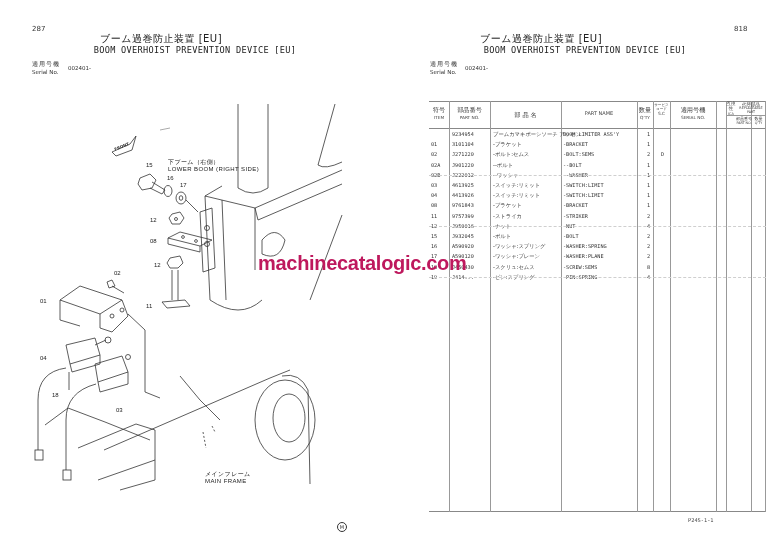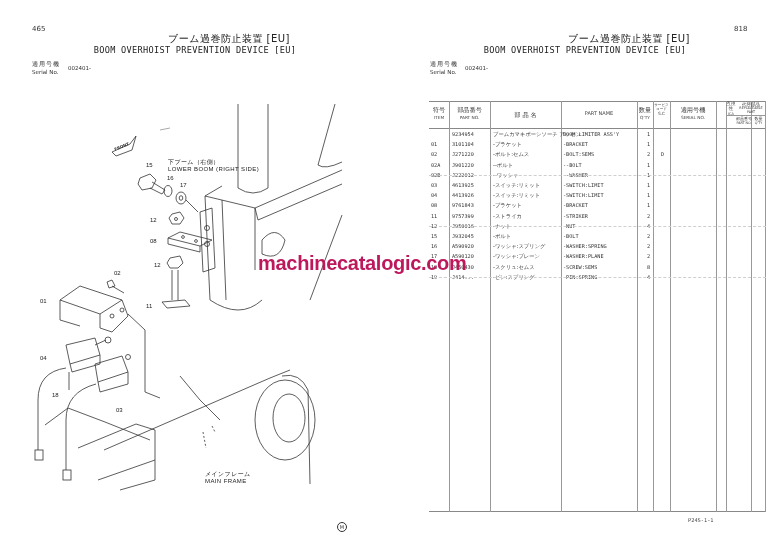--- a/index.html
+++ b/index.html
@@ -1,20 +1,20 @@
 <!DOCTYPE html>
 <html><head>
 <meta charset="utf-8">
 <style>
   html, body { margin: 0; padding: 0; background: #ffffff; }
   body { width: 768px; height: 543px; position: relative; overflow: hidden;
          font-family: "DejaVu Sans", sans-serif; color: #222; }
   .abs { position: absolute; }
   .pageno { font-size: 7px; color: #333; }
-  .title-jp { font-size: 10px; color: #222; text-align: right; letter-spacing: 0.5px; }
+  .title-jp { font-size: 10px; color: #222; text-align: left; letter-spacing: 0.5px; }
   .title-en { font-family: "DejaVu Sans Mono", monospace; font-size: 8.6px; color: #222; text-align: center; letter-spacing: 0.3px; }
   .serial-jp { font-size: 6px; color: #333; letter-spacing: 1px; }
   .serial-en { font-size: 5.5px; color: #333; }
   .serial-val { font-size: 5.5px; color: #333; }
 
   
   .tbl-frame { position: absolute; left: 429px; top: 101px; width: 337px; height: 411px; }
   .hline { position: absolute; left: 0; right: 0; height: 1px; background: #888; }
   .vline { position: absolute; top: 0; bottom: 0; width: 1px; background: #999; }
   .th { position: absolute; text-align: center; color: #333; line-height: 1.15; }
@@ -27,21 +27,21 @@
   .watermark { position: absolute; left: 258px; top: 252px; font-size: 20px; font-weight: bold;
                color: #be185d; letter-spacing: -0.3px; font-family: "Liberation Sans", sans-serif; }
   .footer-code { font-size: 5.3px; color: #444; font-family: "DejaVu Sans Mono", monospace; }
   .mark-m { font-size: 5.5px; color: #333; }
   .callout { position: absolute; font-size: 6px; color: #222; font-family: "Liberation Sans", sans-serif; }
   .diag-label { position: absolute; font-size: 6px; color: #222; letter-spacing: 0.4px; font-family: "Liberation Sans", sans-serif; }
 </style>
 </head>
 <body>
 
-<div class="abs pageno" style="left:32px;top:25px;">465</div>
+<div class="abs pageno" style="left:32px;top:25px;">287</div>
 <div class="abs title-jp" style="left:100px;top:32px;width:190px;">ブーム過巻防止装置 [EU]</div>
 <div class="abs title-en" style="left:90px;top:45px;width:210px;">BOOM OVERHOIST PREVENTION DEVICE [EU]</div>
 <div class="abs serial-jp" style="left:32px;top:60px;">適用号機</div>
 <div class="abs serial-en" style="left:32px;top:69px;">Serial No.</div>
 <div class="abs serial-val" style="left:68px;top:65px;">002401-</div>
 
 <svg class="abs" style="left:0;top:0;" width="400" height="543" viewBox="0 0 400 543">
   <g fill="none" stroke="#333" stroke-width="0.8">
 
     <path d="M238 104 L238 188"></path>

